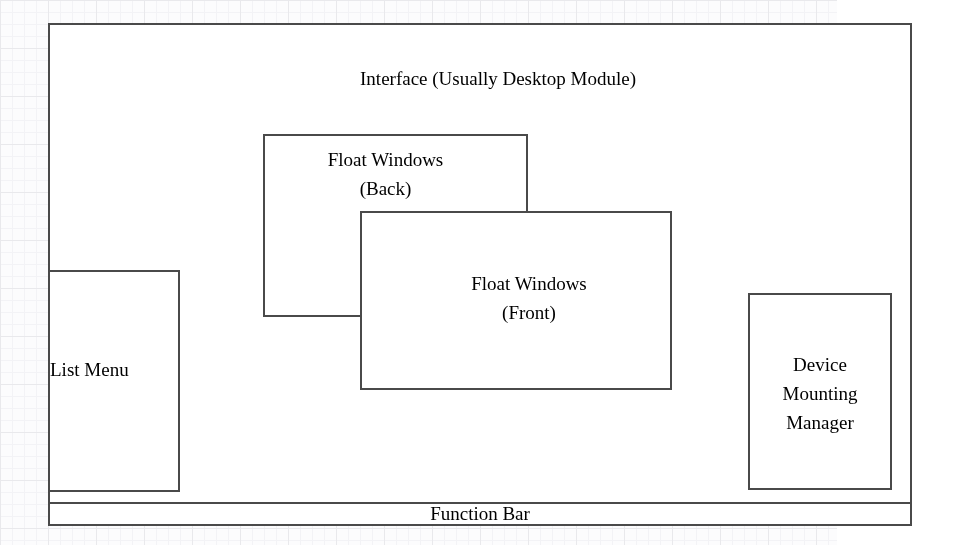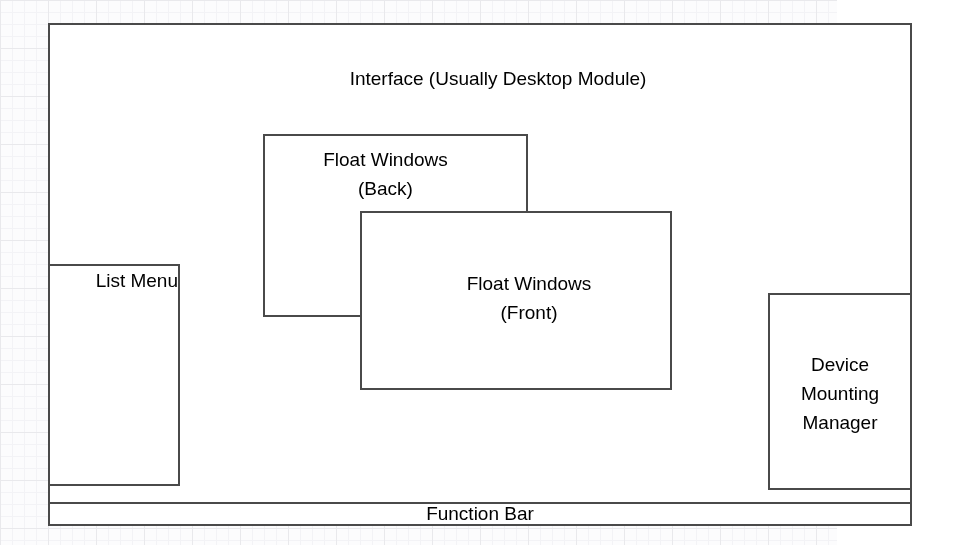--- a/index.html
+++ b/index.html
@@ -17,20 +17,21 @@
     position: relative;
     width: 837px;
     height: 545px;
     background-color: var(--canvas_bg, #fcfcfd);
     background-image:
       linear-gradient(to right, var(--grid_major, #e9e9ec) 1px, transparent 1px),
       linear-gradient(to bottom, var(--grid_major, #e9e9ec) 1px, transparent 1px),
       linear-gradient(to right, var(--grid_minor, #f3f3f6) 1px, transparent 1px),
       linear-gradient(to bottom, var(--grid_minor, #f3f3f6) 1px, transparent 1px);
     background-size: 48px 48px, 48px 48px, 12px 12px, 12px 12px;
+    font-family: Liberation Serif, serif;
   }
   .shape {
     position: absolute;
     box-sizing: border-box;
     background: var(--shape_fill, #ffffff);
     border: 2px solid var(--shape_border, #4a4a4a);
     font-size: 19px;
     line-height: 29px;
   }
   .label {
@@ -67,30 +68,31 @@
     z-index: 4;
     display: flex;
     flex-direction: column;
     align-items: center;
     justify-content: center;
     padding-left: 26px;
     padding-bottom: 6px;
   }
   
   .list-menu {
-    left: 48px; top: 264px;
+    left: 48px; top: 270px;
     width: 132px; height: 222px;
     z-index: 2;
     display: flex;
     flex-direction: column;
-    align-items: flex-end;
+    align-items: flex-start;
+    padding-top: 83px;
   }
   
   .device-manager {
-    left: 768px; top: 293px;
+    left: 748px; top: 293px;
     width: 144px; height: 197px;
     z-index: 2;
     display: flex;
     flex-direction: column;
     align-items: center;
     justify-content: center;
     padding-top: 4px;
   }
   
   .function-bar {

